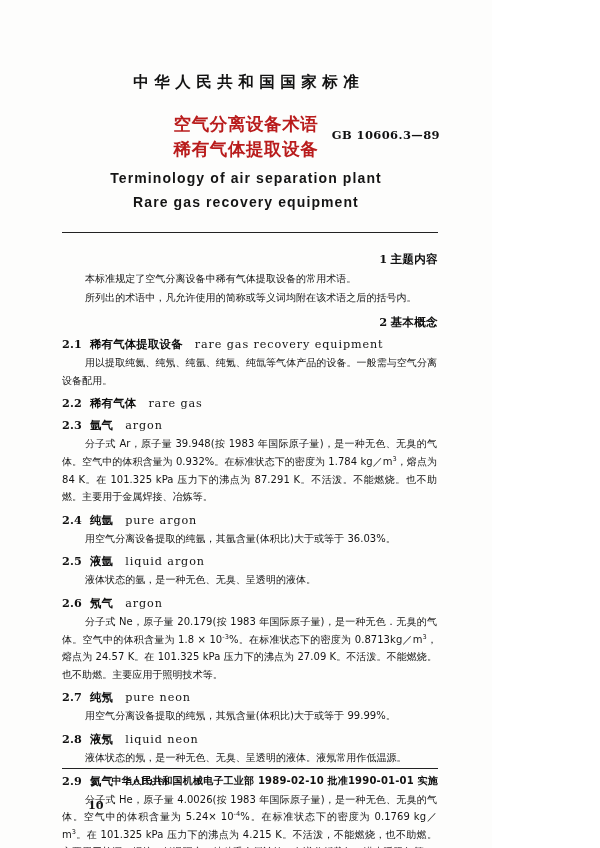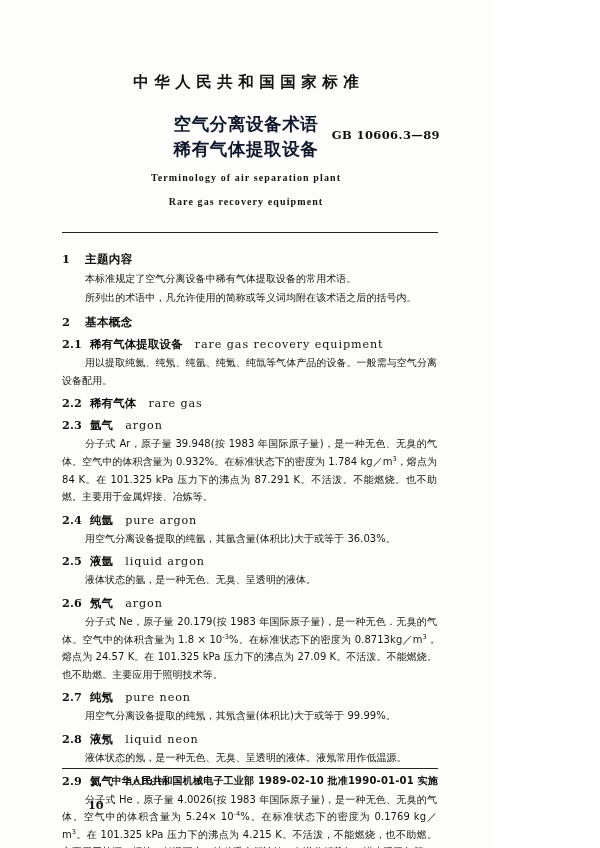--- a/index.html
+++ b/index.html
@@ -43,26 +43,26 @@
     position: absolute;
     left: 0; right: 0;
     top: 112px;
     text-align: center;
   }
   .doc-title-cn {
     font-size: 17.5px;
     font-weight: bold;
     line-height: 25px;
     letter-spacing: 0.6px;
-    color: #0f172a;
+    color: #b91c1c;
   }
   .doc-title-en {
     margin-top: 8px;
-    font-family: Liberation Serif, serif;
-    font-size: 10px;
+    font-family: Liberation Sans, sans-serif;
+    font-size: 14px;
     font-weight: bold;
     line-height: 16px;
     letter-spacing: 1.1px;
     color: #141414;
   }
 
   .std-number {
     position: absolute;
     right: 52px;
     top: 128px;
@@ -90,20 +90,21 @@
     right: 54px;
     top: 243px;
   }
 
   .sec-head {
     font-size: 11.6px;
     font-weight: bold;
     color: #101010;
     margin: 9px 0 3px 0;
     letter-spacing: 0.3px;
+    text-align: right;
   }
   .sec-head .num {
     display: inline-block;
     min-width: 20px;
     font-family: "DejaVu Serif", "Liberation Serif", serif;
     font-size: 11.4px;
     font-weight: bold;
   }
   .sec-head .txt { margin-left: 3px; }
 

